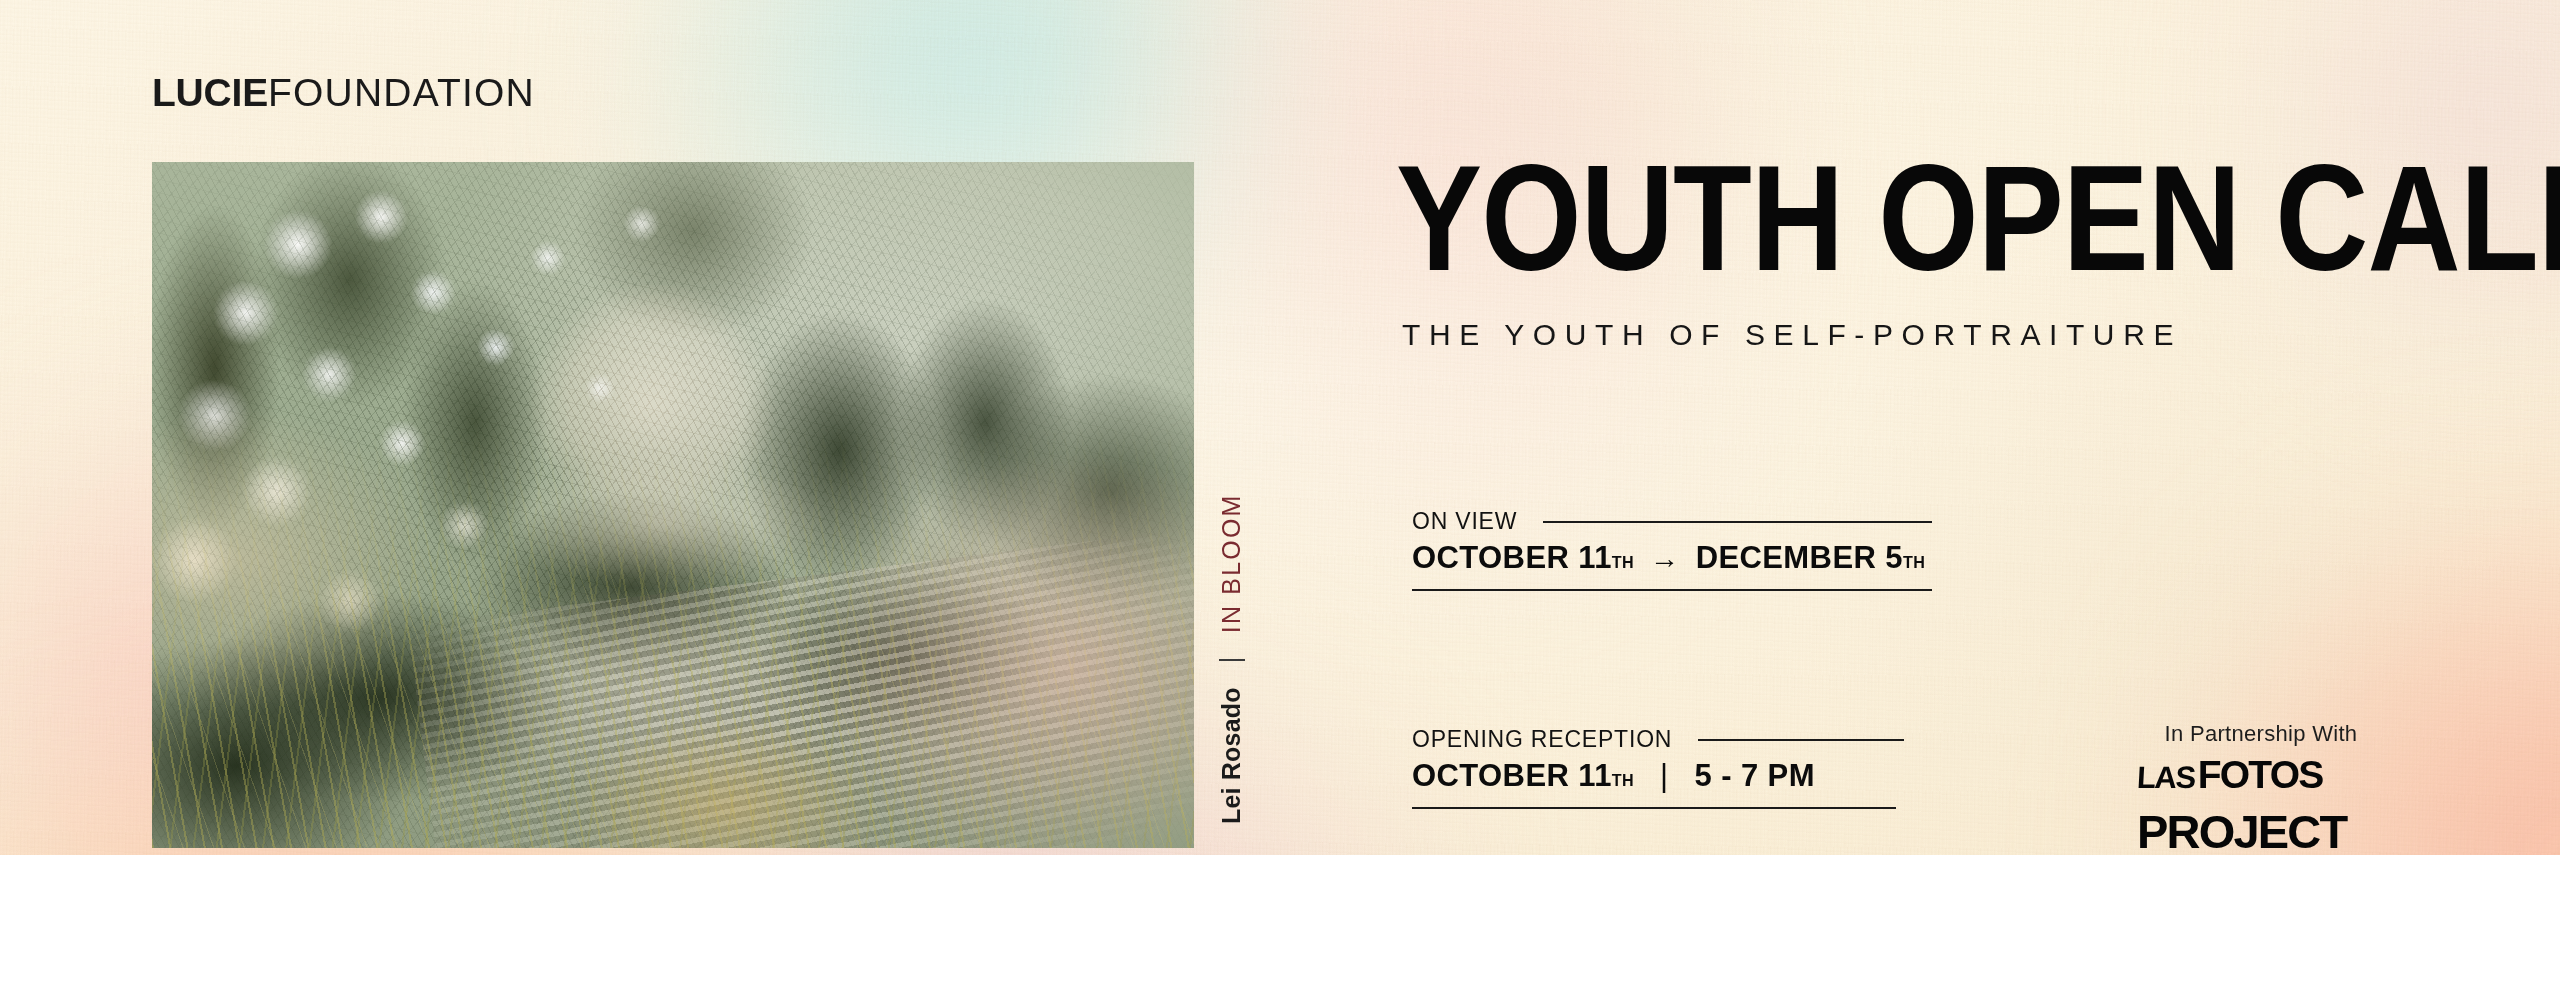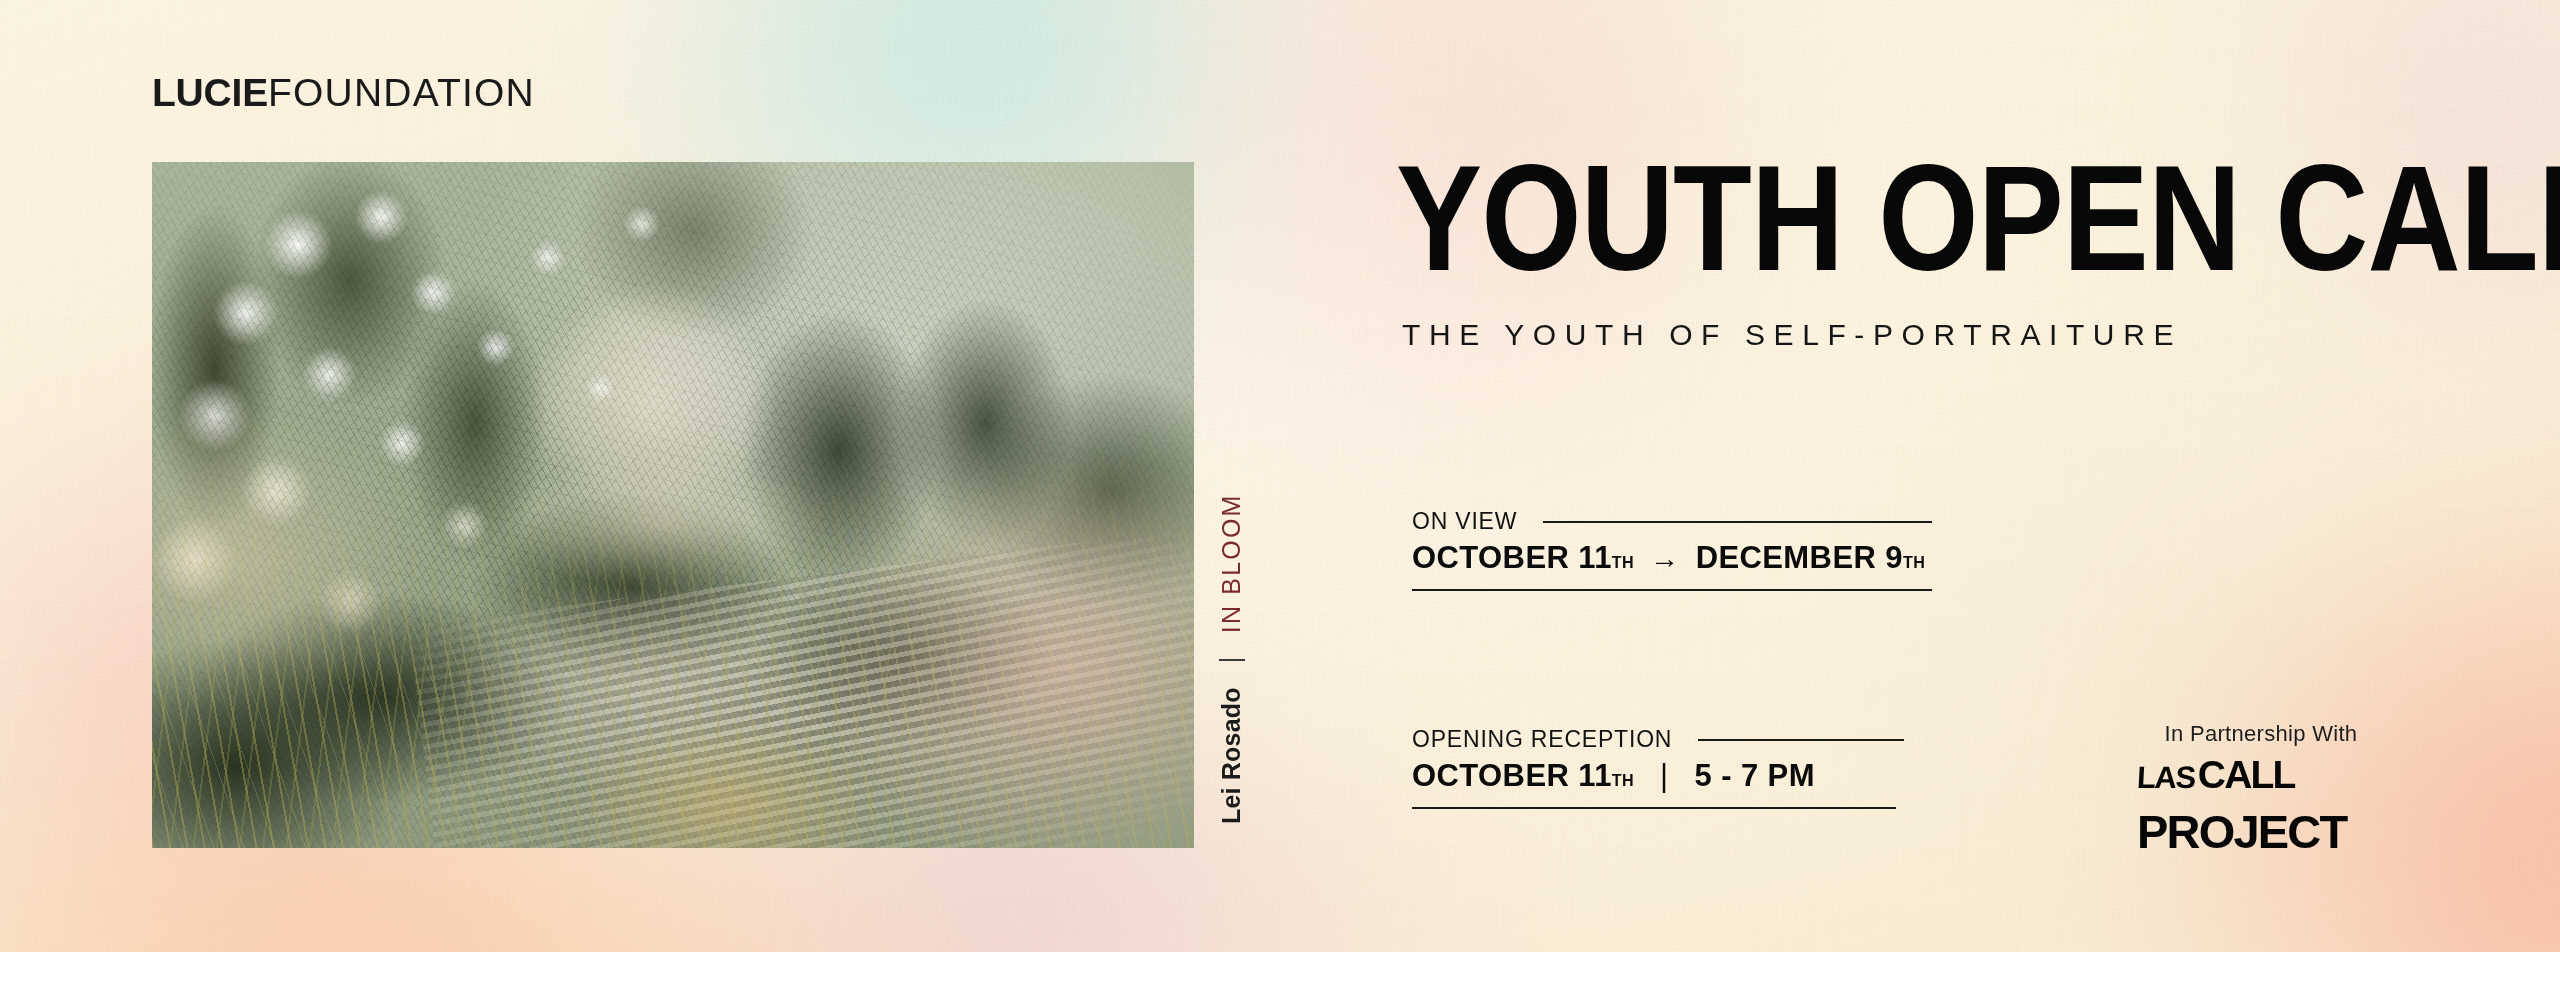--- a/index.html
+++ b/index.html
@@ -3,21 +3,21 @@
 <meta charset="utf-8">
 <style>
   html, body {
     margin: 0;
     padding: 0;
     background: #ffffff;
   }
   .stage {
     position: relative;
     width: 2560px;
-    height: 952px;
+    height: 855px;
     overflow: hidden;
     background: #7dd3fc;
     font-family: "Liberation Sans", sans-serif;
   }
 
   
   .bg-base {
     position: absolute;
     inset: 0;
     background:
@@ -413,21 +413,21 @@
 
   <div class="detail detail-onview">
     <div class="d-head">
       <span class="d-label">ON VIEW</span>
       <span class="d-rule"></span>
     </div>
     <div class="d-value">
       <span>OCTOBER 11</span>
         <sup>TH</sup>
       <span class="d-arrow">→</span>
-      <span>DECEMBER 9</span>
+      <span>DECEMBER 5</span>
         <sup>TH</sup>
     </div>
     <div class="d-underline"></div>
   </div>
 
   <div class="detail detail-reception">
     <div class="d-head">
       <span class="d-label">OPENING RECEPTION</span>
       <span class="d-rule"></span>
     </div>
@@ -436,18 +436,18 @@
         <sup>TH</sup>
       <span class="d-pipe">|</span>
       <span>5 - 7 PM</span>
     </div>
     <div class="d-underline short"></div>
   </div>
 
   <div class="partner">
     <div class="partner-label">In Partnership With</div>
     <div class="partner-logo">
-      <div class="pl-row pl-row-1"><span class="pl-las">LAS</span><span class="pl-fotos">CALL</span></div>
+      <div class="pl-row pl-row-1"><span class="pl-las">LAS</span><span class="pl-fotos">FOTOS</span></div>
       <div class="pl-row pl-row-2">PROJECT</div>
     </div>
   </div>
 
 </div>
 
 </body></html>

